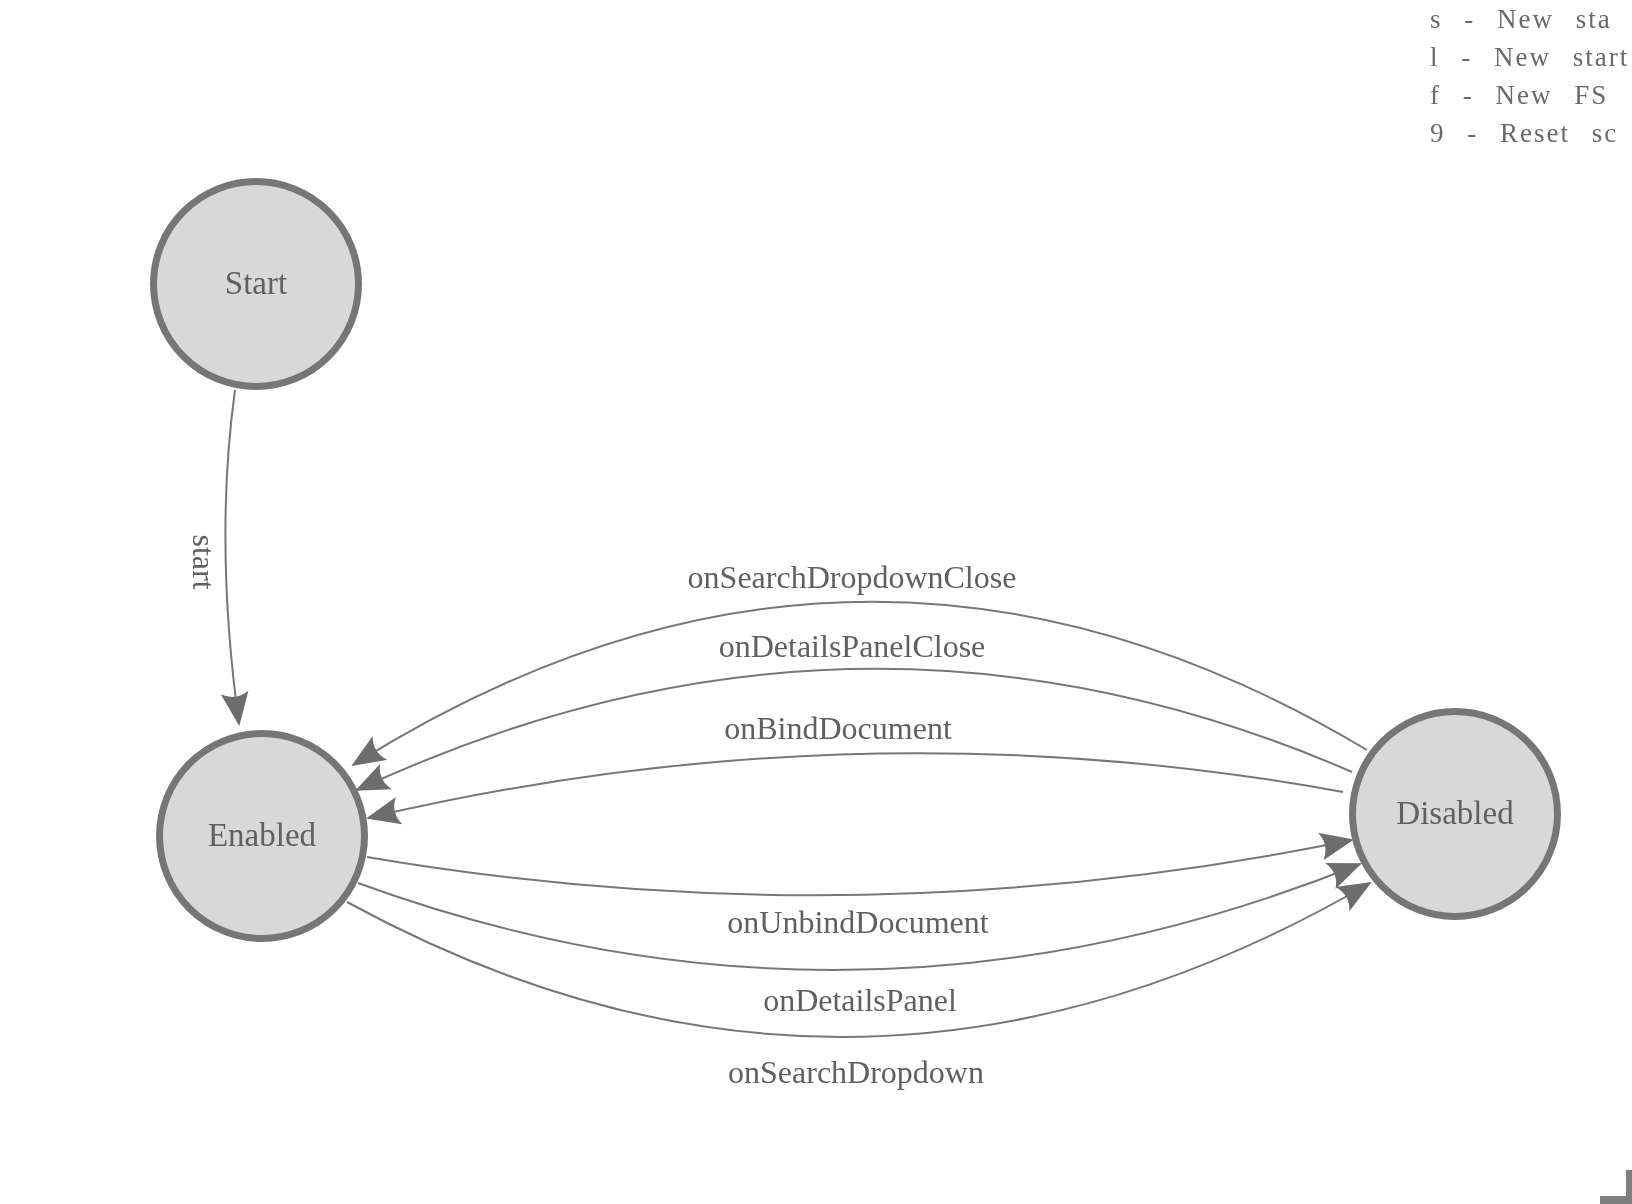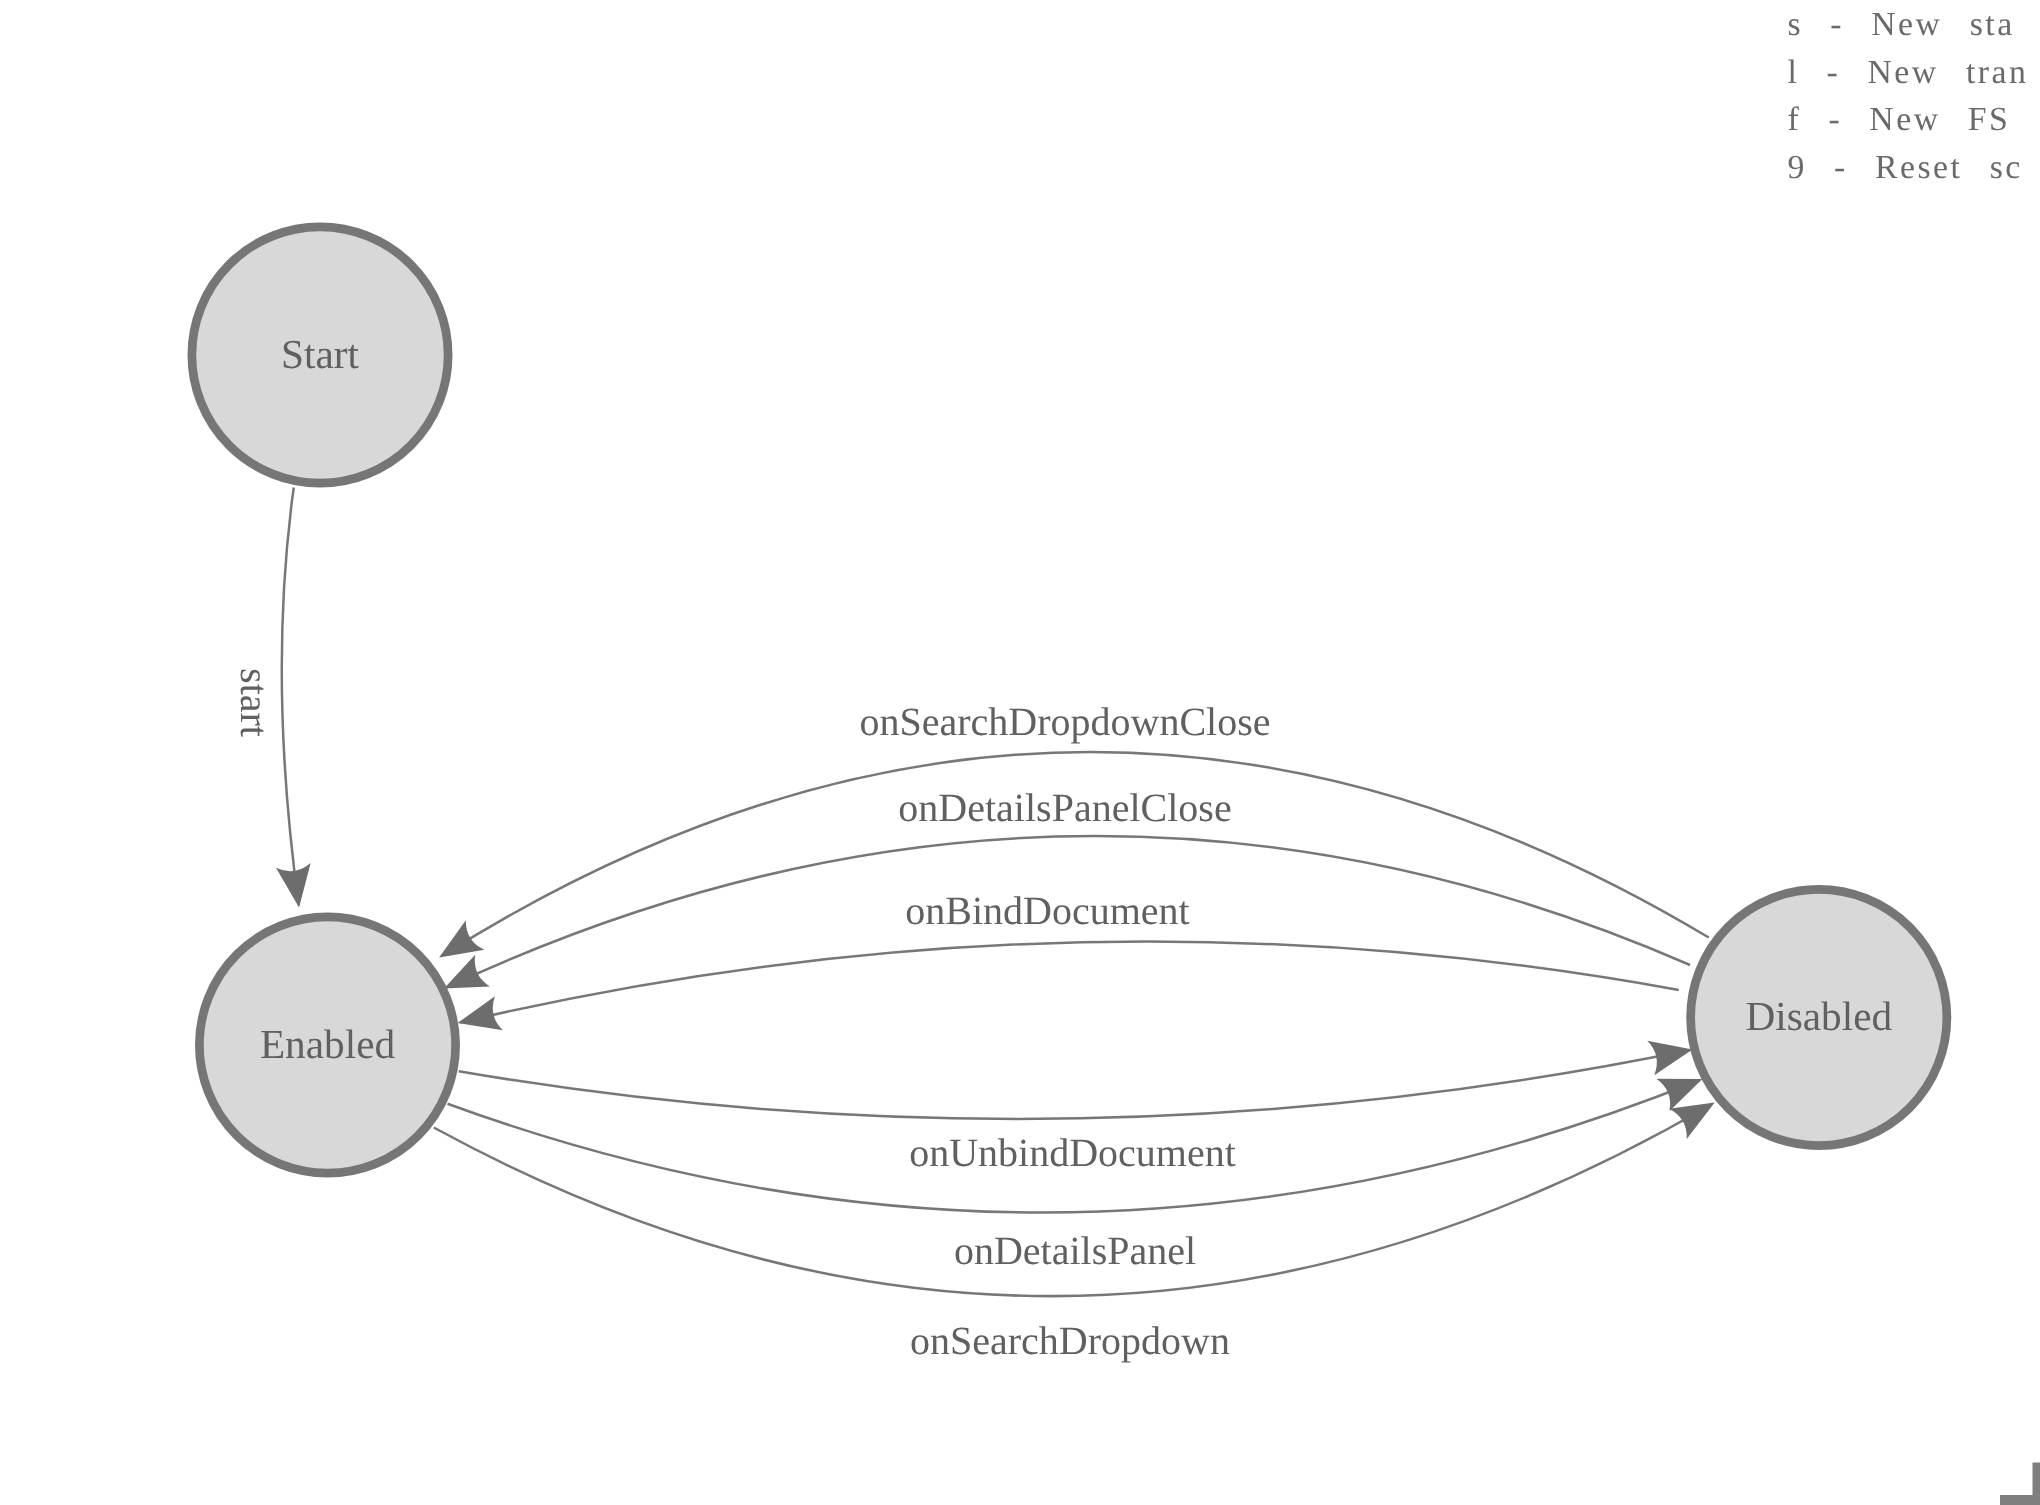--- a/index.html
+++ b/index.html
@@ -70,18 +70,18 @@
 
   <circle class="node" cx="262" cy="836" r="102.5"></circle>
   <text class="nlabel" x="262" y="846">Enabled</text>
 
   <circle class="node" cx="1455" cy="814" r="102.5"></circle>
   <text class="nlabel" x="1455" y="824">Disabled</text>
 </svg>
 
 <div class="legend">
   <div>s - New sta</div>
-  <div>l - New tran</div>
+  <div>l - New start</div>
   <div>f - New FS</div>
   <div>9 - Reset sc</div>
 </div>
 
 <div class="frame-corner"></div>
 
 </body></html>

